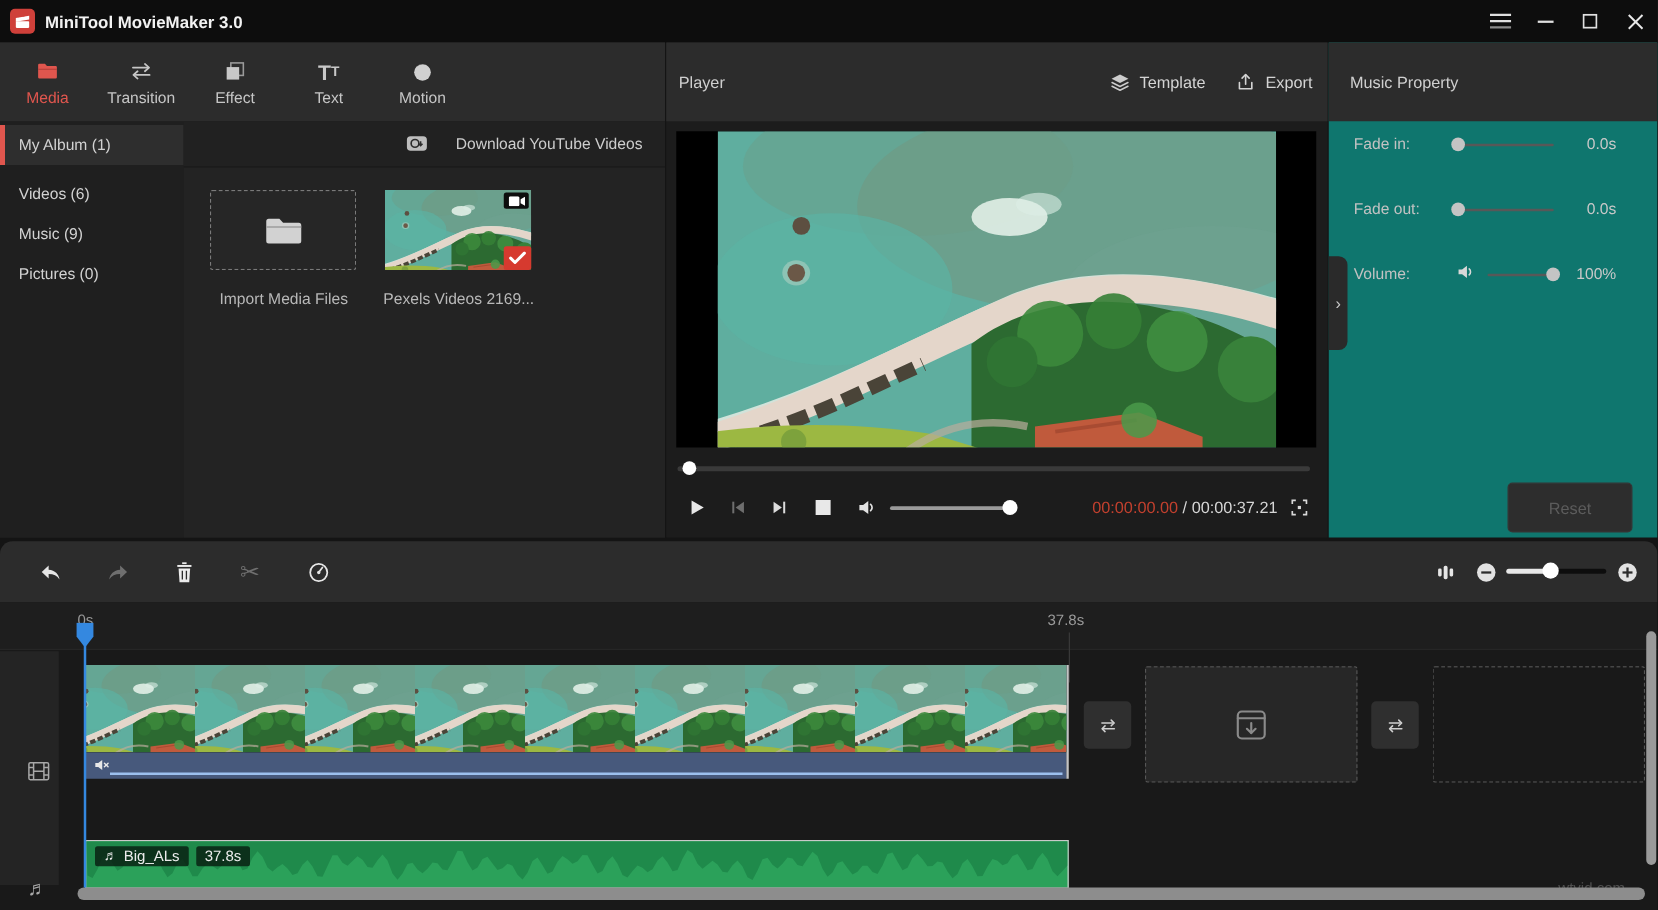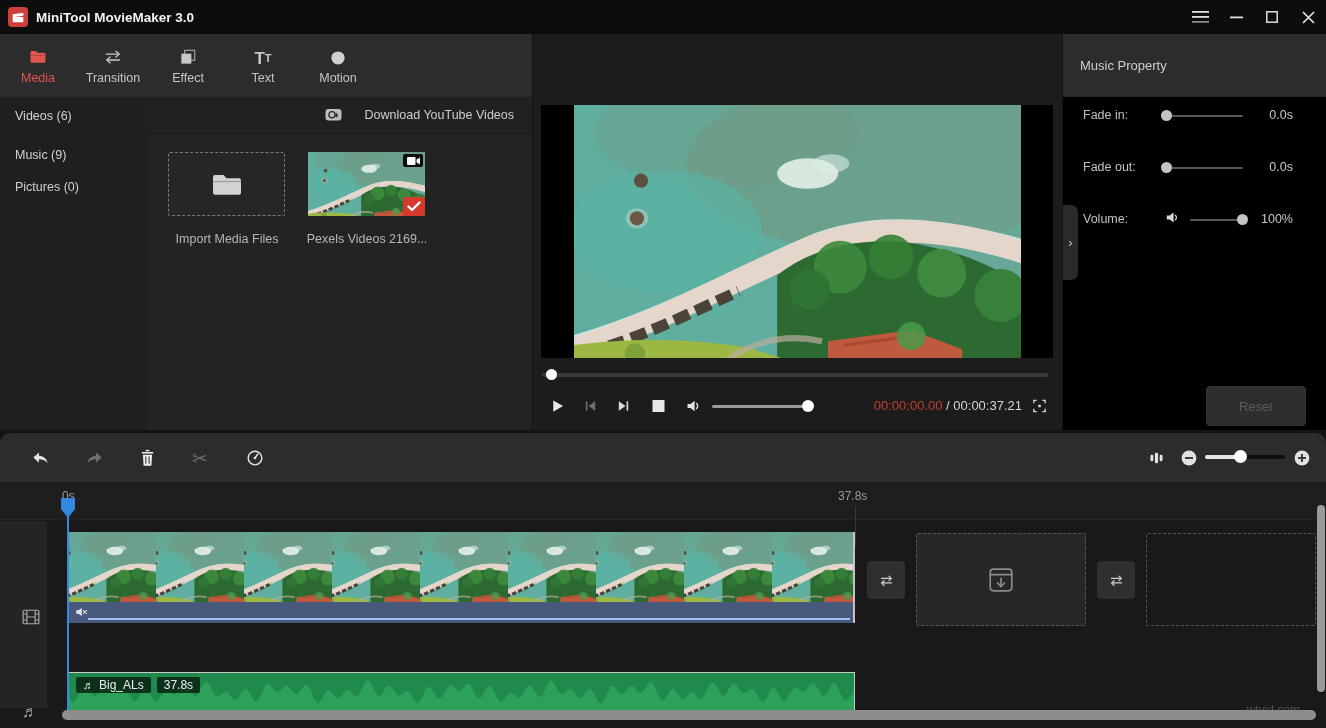--- a/index.html
+++ b/index.html
@@ -13,21 +13,21 @@
               display:flex; align-items:center; }
   .logo { width:20px; height:20px; margin-left:8px; background:#cf403a; border-radius:4px;
           display:flex; align-items:center; justify-content:center; }
   .app-title { margin-left:8px; font-size:13.5px; font-weight:bold; color:#f2f2f2; }
   .win-controls { position:absolute; right:0; top:0; height:34px; display:flex; align-items:center; }
   .win-btn { width:36px; height:34px; display:flex; align-items:center; justify-content:center; }
 
   
   #left-panel  { position:absolute; left:0;    top:34px; width:532px; height:396px; background:#232323; }
   #player-panel{ position:absolute; left:533px; top:34px; width:529px; height:396px; background:#1c1c1c; }
-  #music-panel { position:absolute; left:1063px; top:34px; width:263px; height:396px; background:#000000;text-align:right; }
+  #music-panel { position:absolute; left:1063px; top:34px; width:263px; height:396px; background:#0f766e;text-align:right; }
   .panel-header { position:absolute; left:0; top:0; right:0; height:63px; background:#2c2c2c; }
 
   
   .tabbar { position:absolute; left:0; top:0; width:532px; height:63px; background:#2c2c2c;
             display:flex; padding-left:10px; gap:19px; }
   .tab { width:56px; display:flex; flex-direction:column; align-items:center; justify-content:center; gap:4px;
          font-size:12.5px; color:#c6c6c6; cursor:pointer; }
   .tab.active { color:var(--accent_red); }
   .texticon { display:flex; align-items:flex-end; height:20px; color:#c8c8c8; font-weight:bold; }
   .texticon .big { font-size:17px; line-height:1; } .texticon .small { font-size:11px; line-height:1.4; }
@@ -245,20 +245,21 @@
             <svg width="20" height="20" viewBox="0 0 24 24">
               <circle cx="12" cy="13" r="8" fill="#d0d0d0"></circle>
               <path d="M6,7 C10,4 16,4 19,8 M8,5.5 C12,3 17,4 19.5,7" stroke="#2c2c2c" stroke-width="1.4" fill="none" opacity=".55"></path>
             </svg>
           </span>
       <span>Motion</span>
     </div>
   </div>
 
   <div class="sidebar">
+    <div class="side-item active"><span>My Album (1)</span></div>
     <div class="side-item"><span>Videos (6)</span></div>
     <div class="side-item"><span>Music (9)</span></div>
     <div class="side-item"><span>Pictures (0)</span></div>
   </div>
 
   <div class="media-area">
     <div class="media-header">
       <span>
             <svg width="18" height="14" viewBox="0 0 18 14">
               <rect x="0.5" y="1" width="16" height="11.5" rx="3" fill="#bdbdbd"></rect>
@@ -291,20 +292,44 @@
               <path d="M1.5,5.5 L5,9 L12.5,1.5" stroke="#fff" stroke-width="2.4" fill="none" stroke-linecap="round" stroke-linejoin="round"></path>
             </svg>
       </div>
     </div>
     <div class="tile-label l1">Import Media Files</div>
     <div class="tile-label l2">Pexels Videos 2169...</div>
   </div>
 </div>
 
 <div id="player-panel">
+  <div class="panel-header">
+    <span class="player-title">Player</span>
+    <div class="hdr-actions">
+      <div class="hdr-btn">
+        <span>
+              <svg width="18" height="18" viewBox="0 0 24 24">
+                <path d="M12,3.5 L21,8 12,12.5 3,8 Z" fill="#cccccc"></path>
+                <path d="M3.5,12 L12,16.3 20.5,12 M3.5,16 L12,20.3 20.5,16" stroke="#cccccc" stroke-width="1.6" fill="none" stroke-linecap="round" stroke-linejoin="round"></path>
+              </svg>
+            </span>
+        <span>Template</span>
+      </div>
+      <div class="hdr-btn">
+        <span>
+              <svg width="17" height="18" viewBox="0 0 24 24" fill="none" stroke="#d4d4d4" stroke-width="1.8" stroke-linecap="round" stroke-linejoin="round">
+                <path d="M12,14 V3.5"></path>
+                <path d="M8,7 L12,3 16,7"></path>
+                <path d="M5,12 V19 H19 V12"></path>
+              </svg>
+            </span>
+        <span>Export</span>
+      </div>
+    </div>
+  </div>
 
   <div class="video-wrap">
     <svg class="scene">
           <use href="#beach"></use>
         </svg>
   </div>
 
   <div class="seekbar">
     <div class="seek-knob"></div>
   </div>

